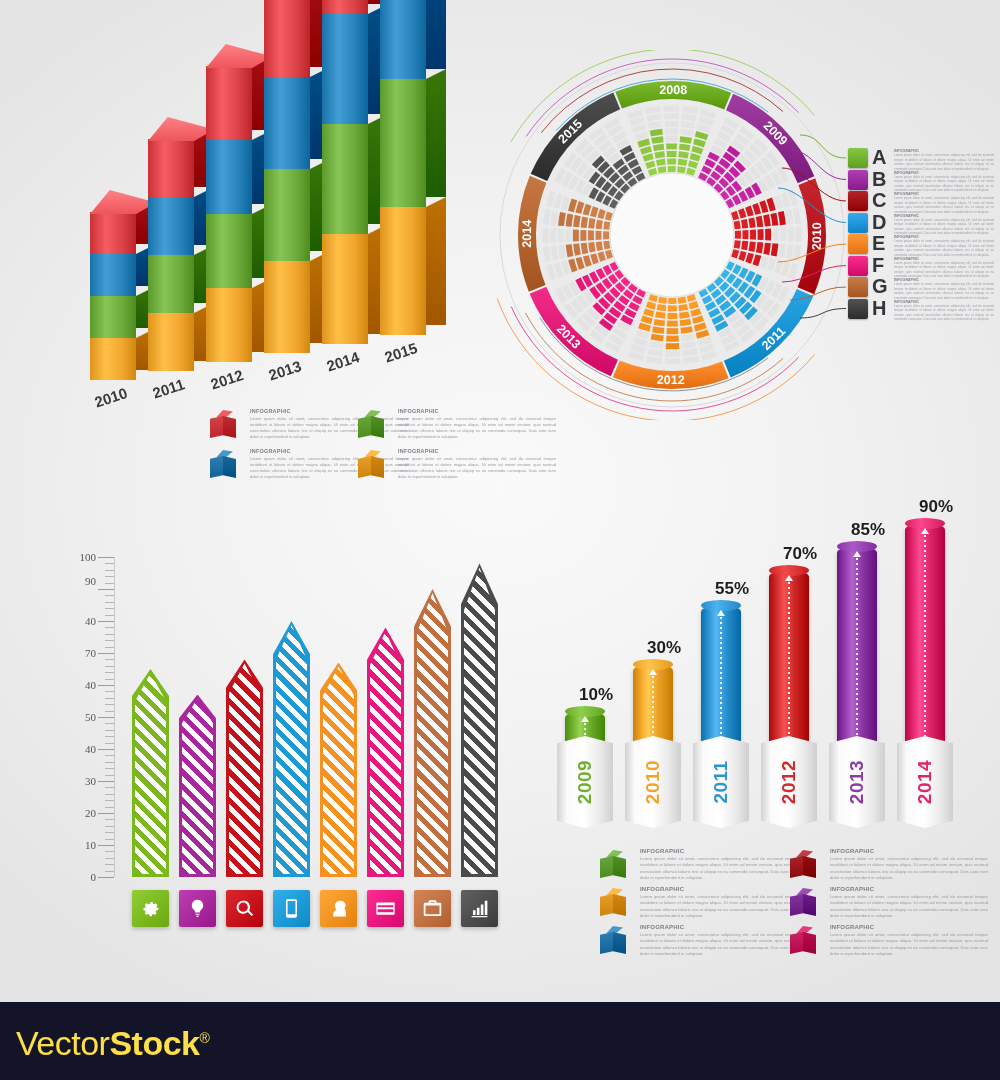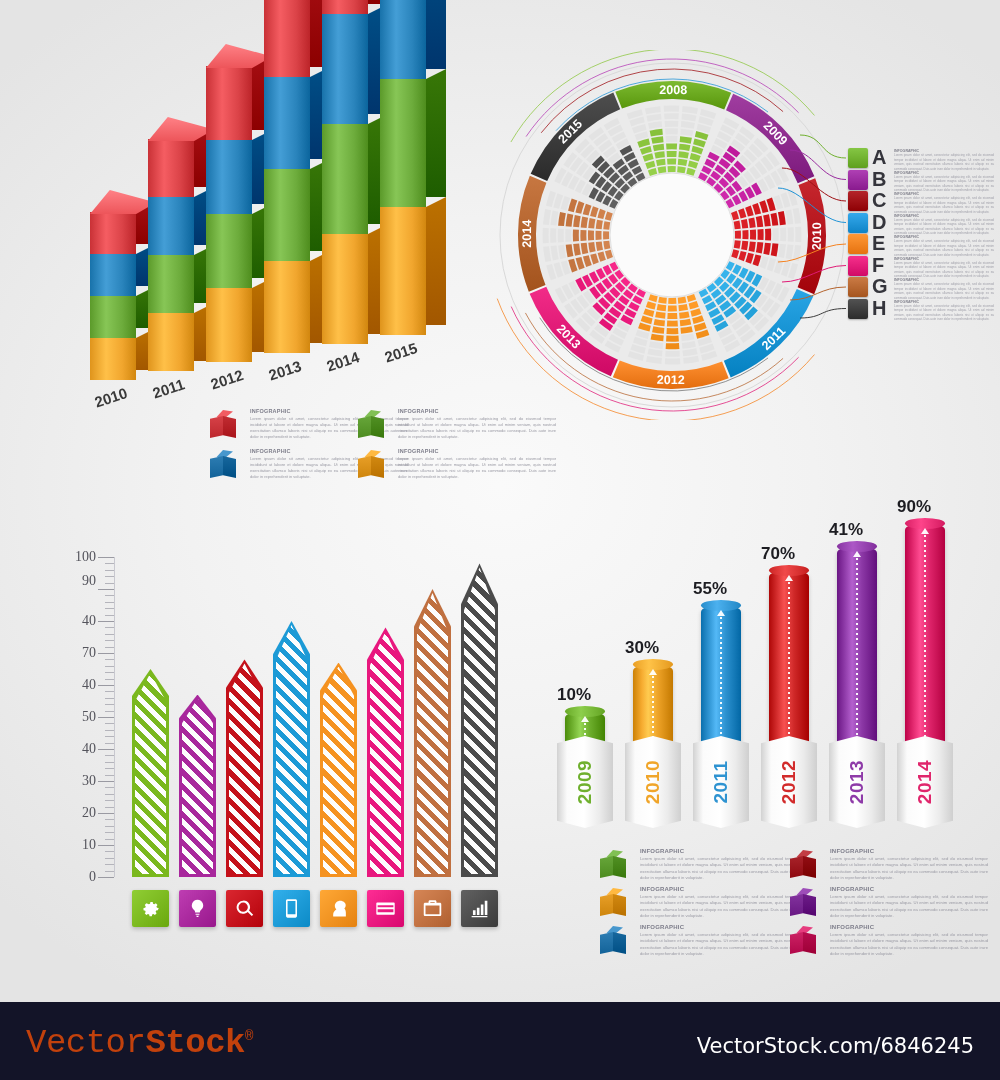--- a/index.html
+++ b/index.html
@@ -15,23 +15,23 @@
     background:
       radial-gradient(ellipse 70% 55% at 50% 45%, #fafafa 0%, #f2f2f2 45%, #e4e4e4 100%);
   }
 
   
   #watermark {
     position:absolute; left:0; bottom:0; width:1000px; height:78px;
     background:#131428;
   }
   #wm-logo {
-    position:absolute; left:26px; top:22px;
-    font-size:34px; color:#c2410c; letter-spacing:-0.5px;
-    font-family:Liberation Mono, monospace;
+    position:absolute; left:16px; top:22px;
+    font-size:34px; color:#fde047; letter-spacing:-0.5px;
+    font-family:Liberation Sans, sans-serif;
   }
   #wm-logo .thin { font-weight:300; }
   #wm-logo .bold { font-weight:bold; }
   #wm-logo .reg { font-size:14px; vertical-align:super; }
   #wm-url {
     position:absolute; right:26px; top:32px;
     font-size:21px; color:#fff; letter-spacing:0px;
     font-family:"DejaVu Sans", sans-serif;
   }
 
@@ -82,21 +82,21 @@
     color:#35353c; font-family:"Liberation Sans", sans-serif;
   }
   .ah-txt { position:absolute; left:46px; top:1px; width:100px; }
   .ah-title { font-size:3.6px; font-weight:bold; color:#82828d; }
   .ah-body { font-size:3px; line-height:1.5; color:#a0a0aa; text-align:justify; }
 
   
   #panel-arrows { position:absolute; left:60px; top:545px; width:450px; height:400px; }
   #axis { position:absolute; left:0; top:12px; width:62px; height:320px; }
   .ax-lab {
-    position:absolute; right:26px; font-size:14px; color:#54545c;
+    position:absolute; right:26px; font-size:11px; color:#54545c;
     font-family:"Liberation Serif", serif; transform:translateY(-50%);
   }
   .ax-major { position:absolute; right:8px; width:16px; height:1.4px; background:#9a9aa2; }
   .ax-minor { position:absolute; right:8px; width:9px; height:1px; background:#b4b4bb; }
   .ax-spine { position:absolute; right:7px; top:0; width:1px; height:320px; background:#c8c8cf; }
 
   .arrow-bar { position:absolute; bottom:68px; width:37px; }
   .arrow-shape {
     position:absolute; bottom:0; width:37px;
     clip-path: polygon(0% 100%, 0% 13%, 50% 0%, 100% 13%, 100% 100%);
@@ -109,21 +109,21 @@
     position:absolute; bottom:0; left:0; width:37px; height:37px; border-radius:2px;
     box-shadow:0 2px 4px rgba(0,0,0,.22);
     display:flex; align-items:center; justify-content:center;
   }
   .icon-tile svg { width:21px; height:21px; fill:#fff; }
 
   
   #panel-cyl { position:absolute; left:545px; top:490px; width:430px; height:350px; }
   .cyl-group { position:absolute; bottom:12px; width:56px; }
   .cyl-pct {
-    position:absolute; width:100%; text-align:left; font-size:17px; font-weight:bold;
+    position:absolute; width:100%; text-align:right; font-size:17px; font-weight:bold;
     color:#1d1d22; font-family:"Liberation Sans", sans-serif;
   }
   .cyl-tube { position:absolute; left:8px; width:40px; border-radius:50% / 7px; }
   .cyl-tube:before {
     content:""; position:absolute; left:0; right:0; top:-5px; height:10px;
     border-radius:50%;
   }
   .cyl-dots {
     position:absolute; left:50%; width:2px; transform:translateX(-50%);
     background:repeating-linear-gradient(to bottom, rgba(255,255,255,.95) 0 2px, transparent 2px 5px);
@@ -951,21 +951,21 @@
       </div>
       <div class="cyl-group" style="left: 284px; height: 294px;">
         <div class="cyl-tube" style="bottom: 66px; height: 216px; background: linear-gradient(to right, rgb(106, 22, 132) 0%, rgb(148, 64, 174) 22%, rgb(180, 96, 206) 38%, rgb(140, 56, 166) 62%, rgb(98, 14, 124) 100%); box-shadow: rgba(0, 0, 0, 0.18) 0px 2px 4px;">
           <div style="position: absolute; left: 0px; right: 0px; top: -5px; height: 11px; border-radius: 50%; background: linear-gradient(to right, rgb(136, 52, 162), rgb(172, 88, 198) 40%, rgb(130, 46, 156));"></div>
           <div class="cyl-dots" style="top: 12px; height: 200px;"></div>
           <div class="cyl-arrowhead" style="top: 5px; width: 0px; height: 0px; border-left: 4px solid transparent; border-right: 4px solid transparent; border-bottom: 6px solid rgba(255, 255, 255, 0.95);"></div>
         </div>
         <div class="cyl-base">
           <div class="cyl-year" style="color: rgb(142, 58, 168);">2013</div>
         </div>
-        <div class="cyl-pct" style="bottom: 288px;">41%</div>
+        <div class="cyl-pct" style="bottom: 288px;">85%</div>
       </div>
       <div class="cyl-group" style="left: 352px; height: 317.5px;">
         <div class="cyl-tube" style="bottom: 66px; height: 239.5px; background: linear-gradient(to right, rgb(188, 2, 72) 0%, rgb(230, 44, 114) 22%, rgb(255, 76, 146) 38%, rgb(222, 36, 106) 62%, rgb(180, 0, 64) 100%); box-shadow: rgba(0, 0, 0, 0.18) 0px 2px 4px;">
           <div style="position: absolute; left: 0px; right: 0px; top: -5px; height: 11px; border-radius: 50%; background: linear-gradient(to right, rgb(218, 32, 102), rgb(254, 68, 138) 40%, rgb(212, 26, 96));"></div>
           <div class="cyl-dots" style="top: 12px; height: 223.5px;"></div>
           <div class="cyl-arrowhead" style="top: 5px; width: 0px; height: 0px; border-left: 4px solid transparent; border-right: 4px solid transparent; border-bottom: 6px solid rgba(255, 255, 255, 0.95);"></div>
         </div>
         <div class="cyl-base">
           <div class="cyl-year" style="color: rgb(224, 38, 108);">2014</div>
         </div>
@@ -1039,21 +1039,20 @@
           <div class="cube-title" style="font-size: 6px;">INFOGRAPHIC</div>
           <div class="cube-body" style="font-size: 4.2px;">Lorem ipsum dolor sit amet, consectetur adipisicing elit, sed do eiusmod tempor incididunt ut labore et dolore magna aliqua. Ut enim ad minim veniam, quis nostrud exercitation ullamco laboris nisi ut aliquip ex ea commodo consequat. Duis aute irure dolor in reprehenderit in voluptate.</div>
         </div>
       </div>
     </div>
 
   <div id="watermark">
     <div id="wm-logo">
       <span class="thin">Vector</span><span class="bold">Stock</span><span class="reg">®</span>
     </div>
-    <div id="wm-url">VectorStock.com/6846245</div>
   </div>
 
 <svg width="1000" height="1080" style="position: absolute; left: 0px; top: 0px; pointer-events: none;">
       <path d="M800,135 C824,135 820,158 846,158" fill="none" stroke="#6fb02e" stroke-width="1"></path>
       <path d="M790,150 C814,150 820,179.5 846,179.5" fill="none" stroke="#992a9e" stroke-width="1"></path>
       <path d="M782,168 C806,168 820,201 846,201" fill="none" stroke="#9e0f14" stroke-width="1"></path>
       <path d="M778,188 C802,188 820,222.5 846,222.5" fill="none" stroke="#1f93d6" stroke-width="1"></path>
       <path d="M778,262 C802,262 820,244 846,244" fill="none" stroke="#f58220" stroke-width="1"></path>
       <path d="M782,282 C806,282 820,265.5 846,265.5" fill="none" stroke="#e01a76" stroke-width="1"></path>
       <path d="M790,300 C814,300 820,287 846,287" fill="none" stroke="#b5652f" stroke-width="1"></path>

